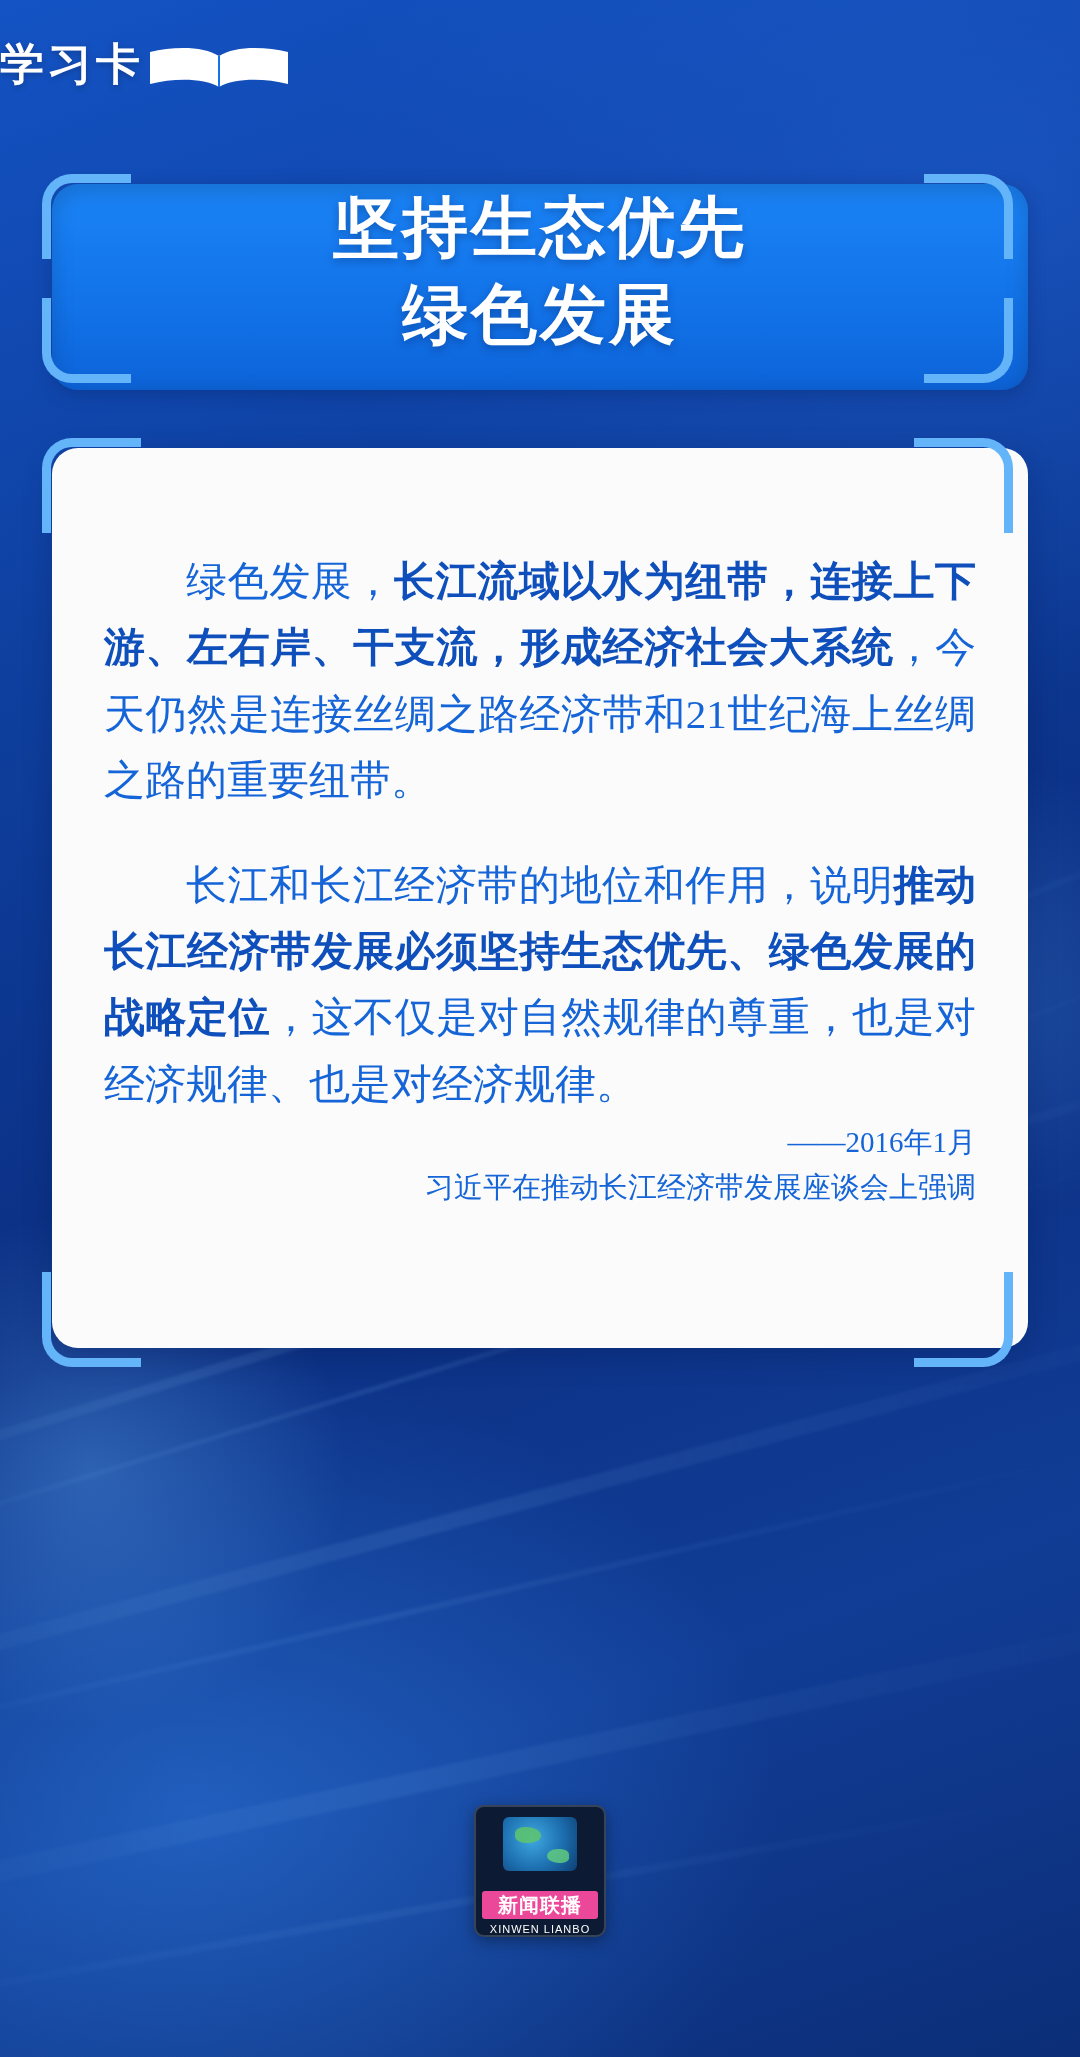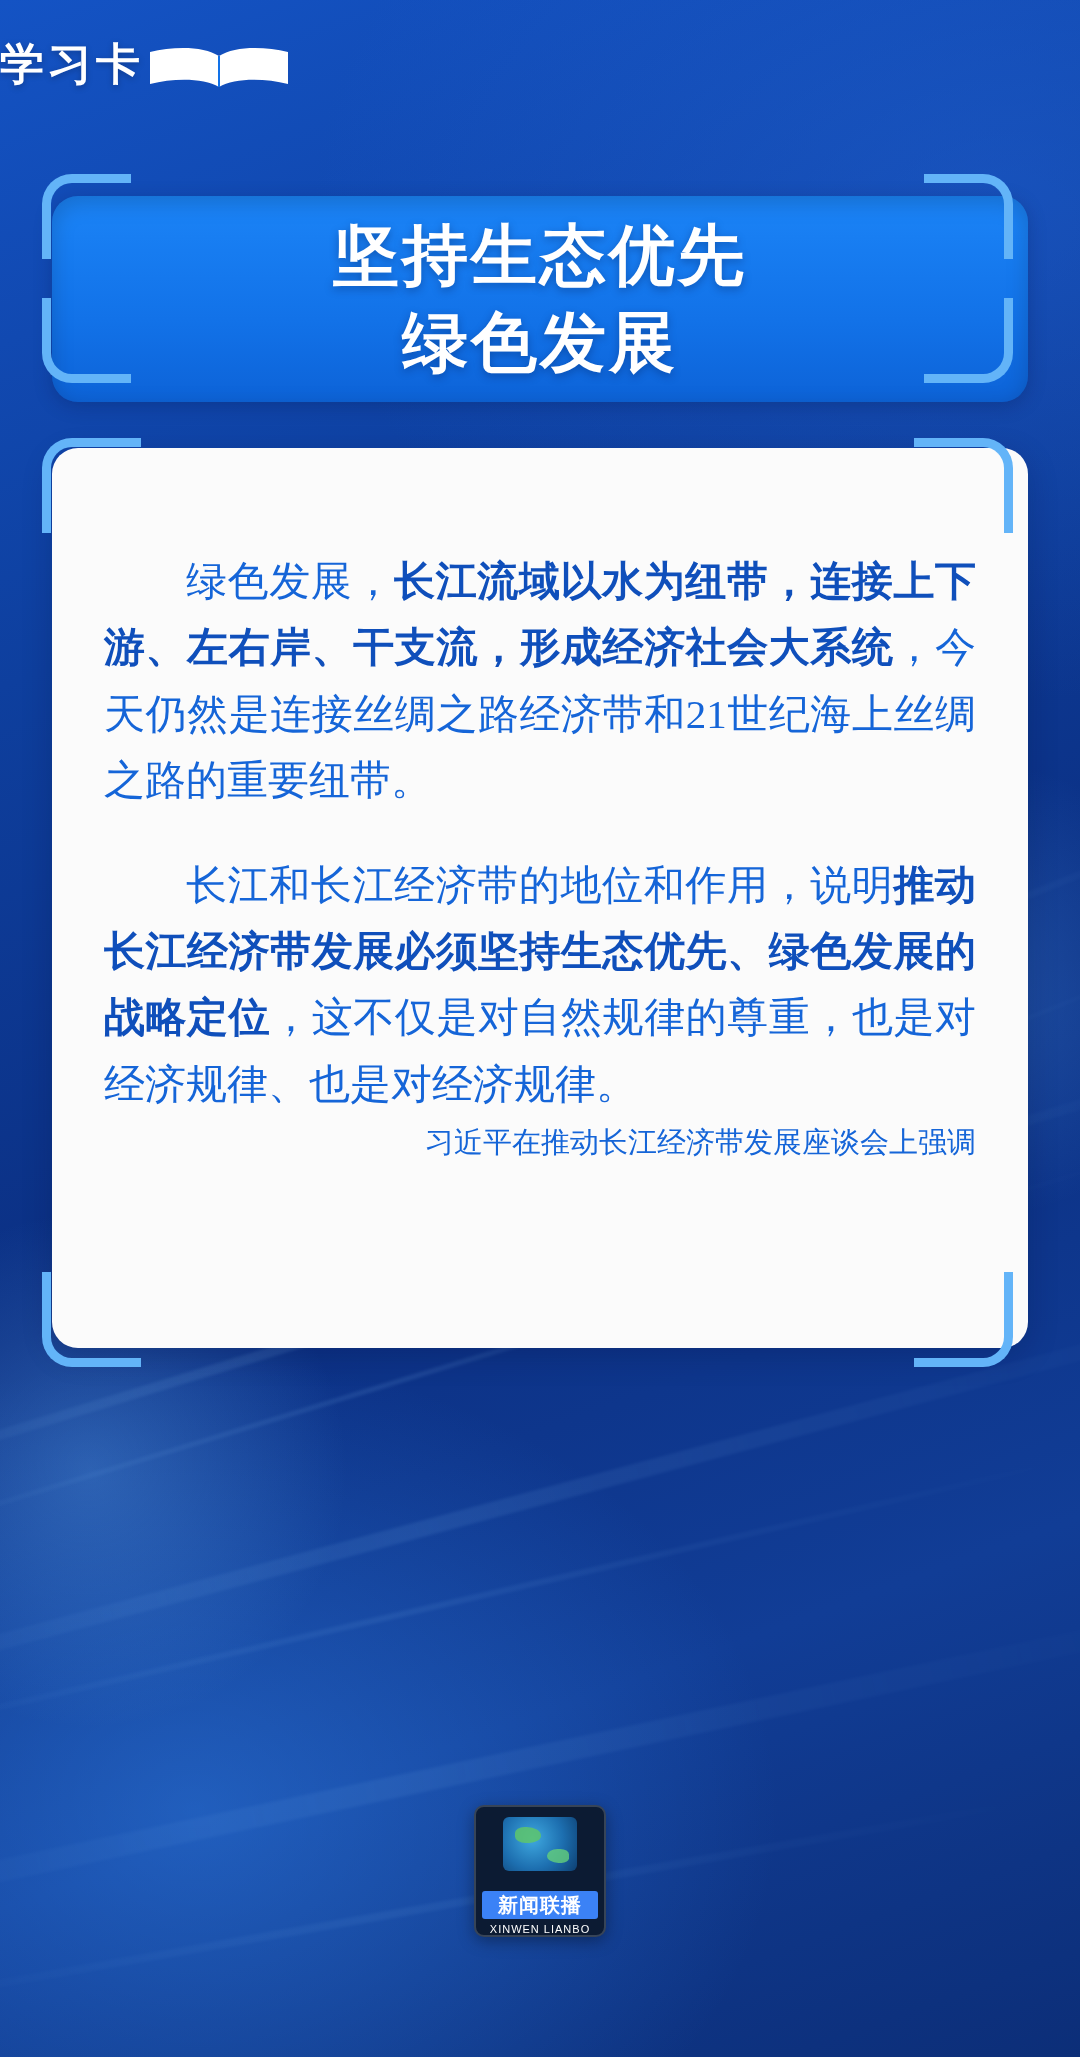--- a/index.html
+++ b/index.html
@@ -72,24 +72,22 @@
   
   .title-card {
     position: absolute;
     left: 52px;
     top: 184px;
     width: 976px;
     height: 206px;
     background: linear-gradient(180deg, #1b84f7 0%, #1272e8 60%, #0d63d8 100%);
     border-radius: 26px;
     display: flex;
-    align-items: center;
     justify-content: center;
     box-shadow: 0 6px 22px rgba(0,0,0,0.18) inset, 0 4px 18px rgba(0,20,70,0.25);
-    margin-top: 12px;
   }
   .title-text {
     text-align: center;
     color: #ffffff;
     font-size: 66px;
     font-weight: bold;
     line-height: 1.32;
     letter-spacing: 3px;
     text-shadow: 0 3px 8px rgba(0,25,80,0.35);
   }
@@ -195,21 +193,21 @@
     content: "";
     position: absolute;
     right: 8px; bottom: 8px;
     width: 22px; height: 14px;
     background: #64cf7a;
     border-radius: 55% 45% 40% 60%;
     opacity: .8;
   }
   .badge-cn {
     margin-top: 20px;
-    background: #3b82f6;
+    background: #ec4899;
     color: #fff;
     font-size: 20px;
     font-weight: bold;
     letter-spacing: 1px;
     padding: 2px 16px;
     border-radius: 3px;
     line-height: 1.2;
   }
   .badge-en {
     margin-top: 4px;
@@ -259,20 +257,21 @@
   <div class="brk tr c-brk c-tr"></div>
   <div class="brk bl c-brk c-bl"></div>
   <div class="brk br c-brk c-br"></div>
 
   <div class="body-text">
     <p class="para"><span>绿色发展，</span><span class="hl">长江流域以水为纽带，连接上下游、左右岸、干支流，形成经济社会大系统</span><span>，今天仍然是连接丝绸之路经济带和21世纪海上丝绸之路的重要纽带。</span></p>
     <p class="para"><span>长江和长江经济带的地位和作用，说明</span><span class="hl">推动长江经济带发展必须坚持生态优先、绿色发展的战略定位</span><span>，这不仅是对自然规律的尊重，也是对经济规律、也是对经济规律。</span></p>
   </div>
 
   <div class="attrib">
+    <div>——2016年1月</div>
     <div>习近平在推动长江经济带发展座谈会上强调</div>
   </div>
 
   <div class="footer-badge">
     <div class="globe"></div>
     <div class="badge-cn">新闻联播</div>
     <div class="badge-en">XINWEN LIANBO</div>
   </div>
 
 </div>

